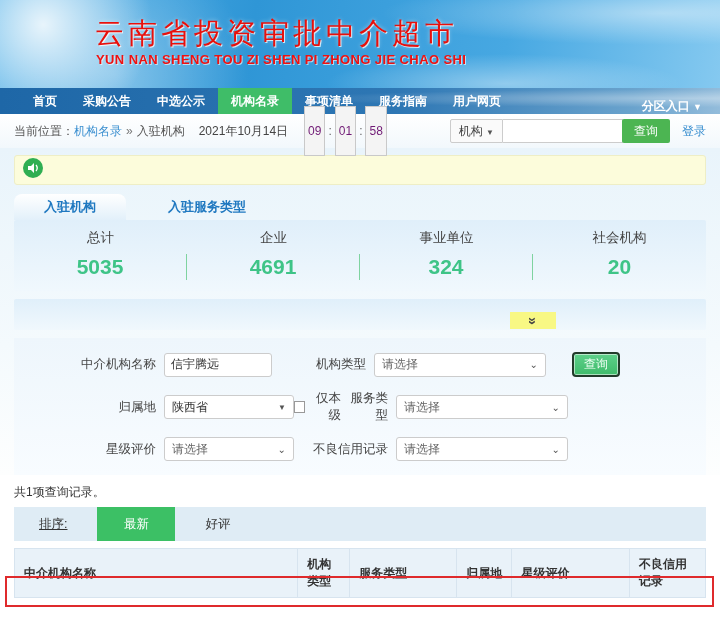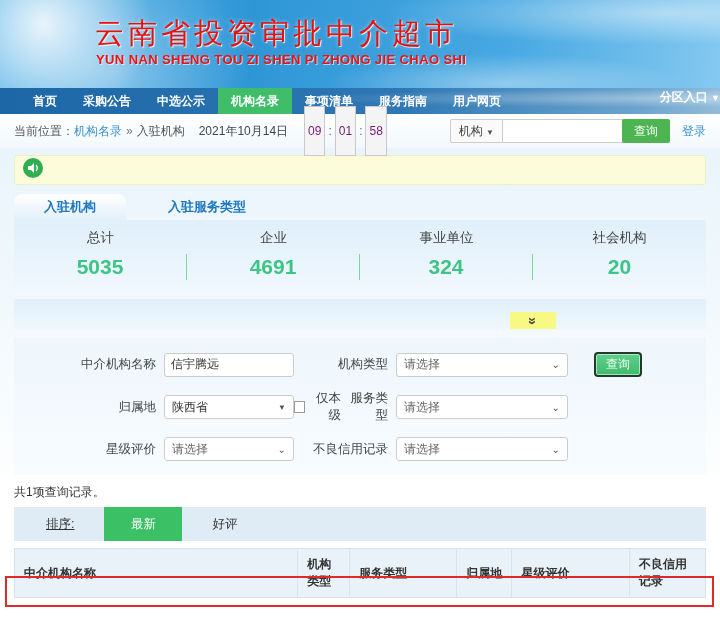--- a/index.html
+++ b/index.html
@@ -22,21 +22,21 @@
 
   
   .nav { height:26px; display:flex; align-items:stretch; color:#fff; font-size:12px;
     font-weight:bold;
     background:
       radial-gradient(ellipse at 95% 40%, rgba(255,255,255,.35), rgba(255,255,255,0) 40%),
       linear-gradient(90deg,#1e67a7 0%,#2e77b4 55%,#6aa3cd 88%,#93bcdb 100%); }
   .nav-item { line-height:26px; padding:0 13px; cursor:pointer; }
   .nav-item:first-child { margin-left:20px; }
   .nav-item.active { background:#3fbd68; }
-  .nav-right { margin-left:auto; line-height:18px; cursor:pointer; }
+  .nav-right { margin-left:auto; line-height:37px; padding-right:18px; cursor:pointer; }
   .nav-right .caret { font-size:9px; }
 
   
   .crumbbar { height:34px; display:flex; align-items:center; padding:0 14px;
     font-size:12px; color:#555;
     background:linear-gradient(180deg,#ffffff 0%,#f2f8fc 100%); }
   .crumb-link { color:#3a8fd0; cursor:pointer; }
   .crumb-sep { margin:0 4px; color:#777; }
   .crumb-date { margin-left:14px; color:#444; }
   .clock { margin-left:16px; display:flex; align-items:center; gap:3px; color:#666; }
@@ -84,40 +84,40 @@
 
   
   .filter { margin:8px 14px 0; background:linear-gradient(180deg,#eef6fc,#f8fcff);
     padding:14px 0 14px; }
   .f-row { display:flex; align-items:center; margin-bottom:13px; }
   .f-row:last-child { margin-bottom:0; }
   .f-label { width:150px; text-align:right; padding-right:8px; font-size:12.5px;
     color:#444; }
   .f-mid { width:102px; text-align:right; padding-right:8px; font-size:12.5px;
     color:#444; display:flex; justify-content:flex-end; align-items:center; gap:4px; }
-  .f-input { width:130px; height:24px; border:1px solid #ccc; border-radius:3px;
+  .f-input { width:108px; height:24px; border:1px solid #ccc; border-radius:3px;
     padding:0 6px; font-size:12px; color:#333; outline:none; background:#fff;font-family:Liberation Mono, monospace; }
   .sel { height:24px; border:1px solid #ccc; border-radius:3px; background:#fff;
     display:flex; align-items:center; justify-content:space-between; padding:0 7px;
     font-size:12px; color:#666; cursor:pointer; }
   .sel.w-a { width:130px; }
   .sel.w-b { width:172px; }
   .sel .caret { color:#555; font-size:10px; }
   .sel.region { color:#333; }
   .sel.region .caret { font-size:8px; }
   .f-search-btn { margin-left:26px; padding:2px 10px; font-size:12px; color:#f0fff5;
     background:linear-gradient(#5ed08a,#3fbb6b); border:2px solid #223a2a;
     border-radius:4px; box-shadow:inset 0 0 0 1px rgba(255,255,255,.55); cursor:pointer; }
   .cbx { width:12px; height:12px; border:1px solid #999; background:#fff; }
 
   
   .count { margin:9px 14px 4px; font-size:12px; color:#333; }
   .sortbar { margin:6px 14px 0; height:34px; background:#dfecf5; display:flex;
     align-items:center; font-size:12.5px; color:#333; }
-  .sort-label { margin-left:32px;text-decoration:underline; }
+  .sort-label { margin-left:25px;text-decoration:underline; }
   .sort-opt { margin-left:30px; cursor:pointer; }
   .sort-opt.active { width:78px; height:34px; line-height:34px; text-align:center;
     background:#3cc065; color:#fff; }
 
   .table-wrap { margin:7px 14px 0; position:relative; }
   table { width:100%; border-collapse:collapse; table-layout:fixed; }
   th { background:#e9f2f9; border:1px solid #d7e4ef; font-size:12px; color:#333;
     text-align:left; padding:7px 9px; font-weight:bold; }
   .col1{width:41%} .col2{width:7.5%} .col3{width:15.5%} .col4{width:8%}
   .col5{width:17%} .col6{width:11%}

